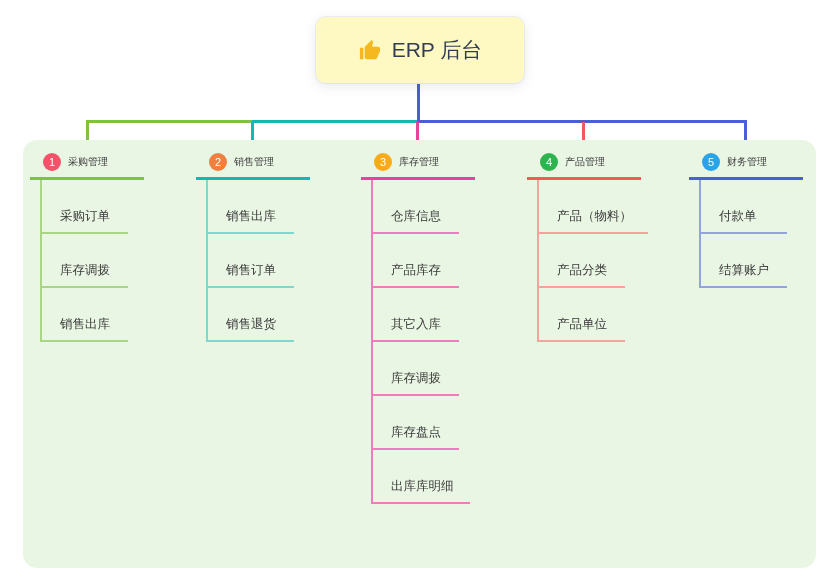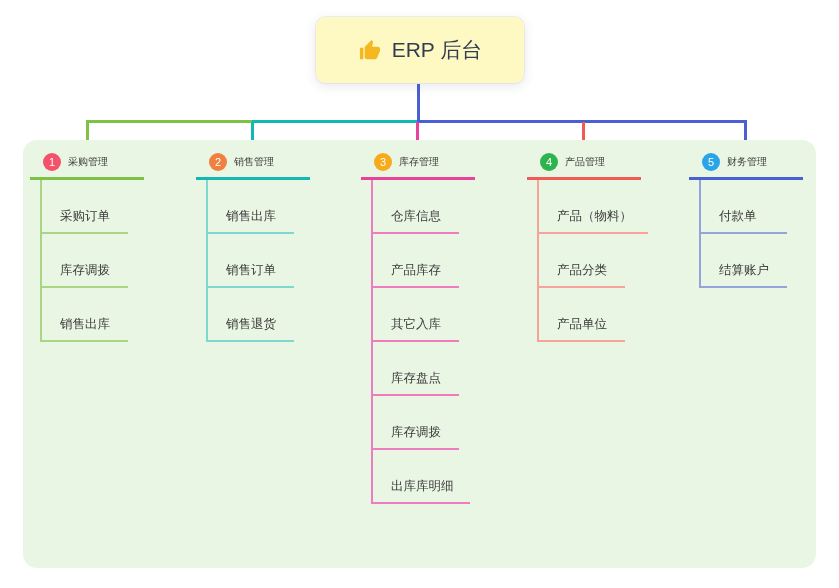--- a/index.html
+++ b/index.html
@@ -133,24 +133,24 @@
       <div class="child">
           <span class="child-label">仓库信息</span>
         </div>
       <div class="child">
           <span class="child-label">产品库存</span>
         </div>
       <div class="child">
           <span class="child-label">其它入库</span>
         </div>
       <div class="child">
-          <span class="child-label">库存盘点</span>
+          <span class="child-label">库存调拨</span>
         </div>
       <div class="child">
-          <span class="child-label">库存调拨</span>
+          <span class="child-label">库存盘点</span>
         </div>
       <div class="child">
           <span class="child-label">出库库明细</span>
         </div>
     </div>
   </div>
 
   <div class="branch b3" style="--main: #f15b56; --child: #f7a39c; --badge: #2db44e;">
     <div class="branch-title">
       <span class="badge">4</span>

